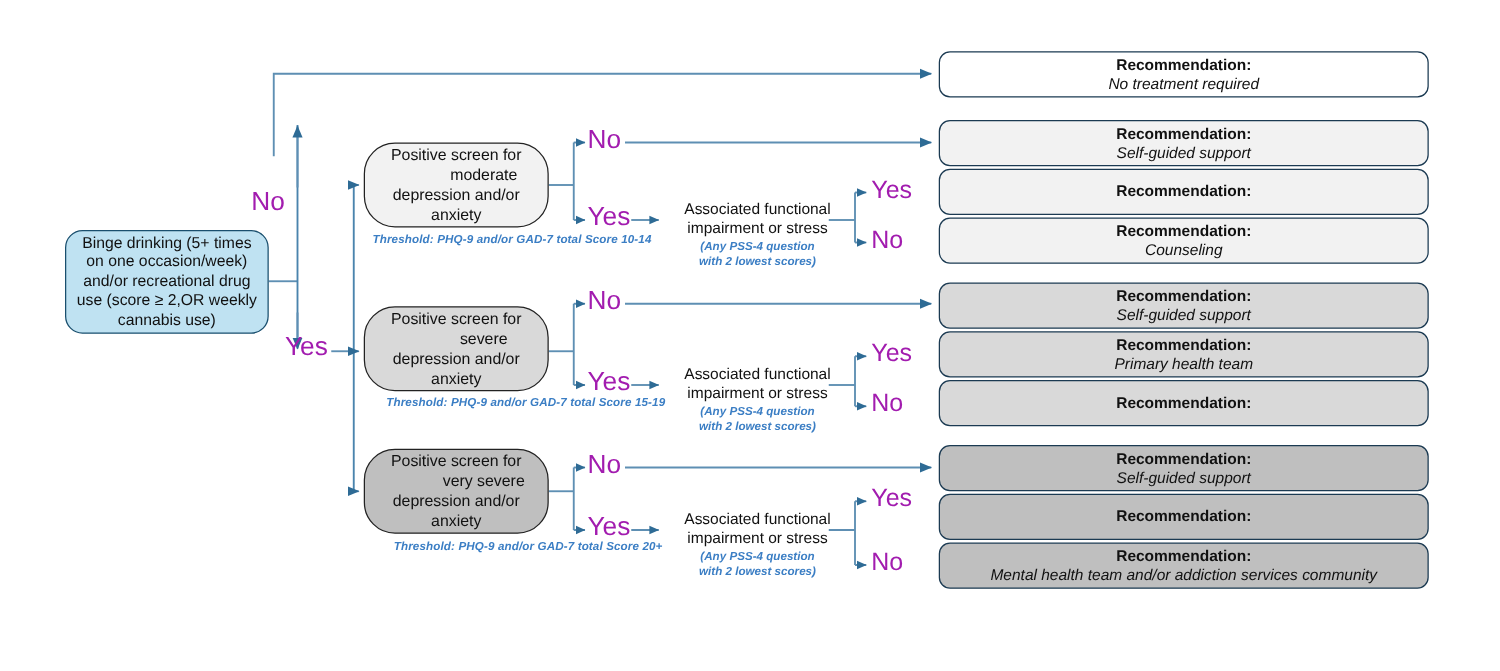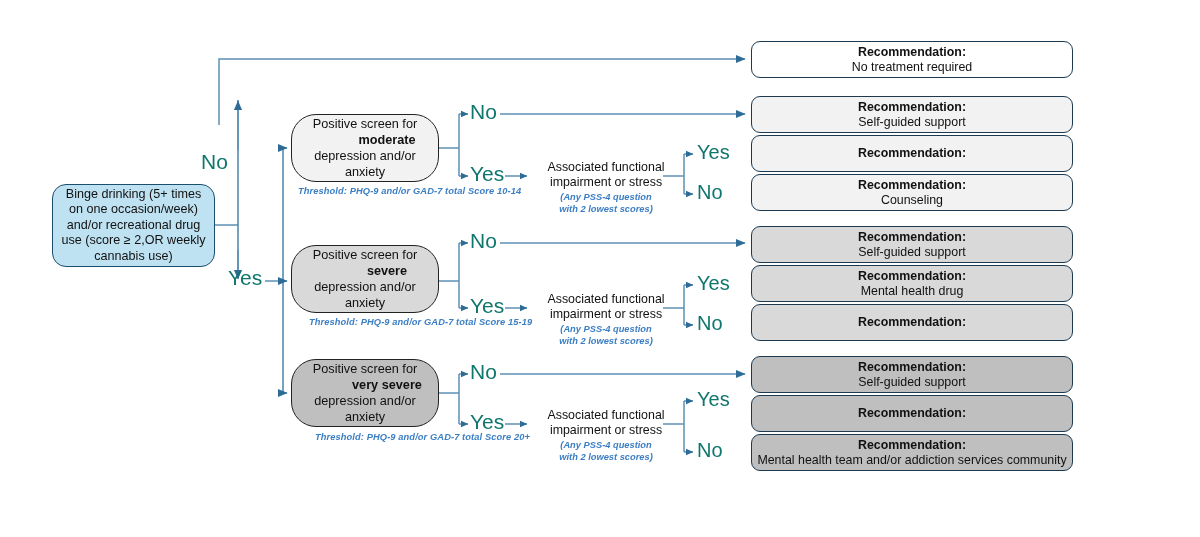--- a/index.html
+++ b/index.html
@@ -26,58 +26,58 @@
     text-align:center;
   }
 
   
   .screen{
     left:291px;width:148px;height:68px;
     border:1.6px solid #222;border-radius:25px;
     font-size:12.7px;line-height:16.2px;color:#111;
     padding:2px 6px;
   }
-  .screen b{font-weight:bold;margin-left:44px;}
+  .screen b{font-weight:normal;margin-left:44px;}
   .screen.s1{top:114px;background:#f2f2f2;}
   .screen.s2{top:245px;background:#d9d9d9;}
   .screen.s3{top:359px;background:#bfbfbf;}
 
   
   .thresh{
     position:absolute;font-size:9.3px;font-style:italic;font-weight:bold;
     color:#3b7ec4;white-space:nowrap;letter-spacing:.1px;
   }
   .thresh.t1{left:298px;top:186px;}
   .thresh.t2{left:309px;top:317px;}
   .thresh.t3{left:315px;top:432px;}
 
   
-  .lbl{position:absolute;font-size:21px;color:#0f766e;white-space:nowrap;}
+  .lbl{position:absolute;font-size:21px;color:#a21caf;white-space:nowrap;}
   .lbl.sm{font-size:20px;}
 
   
   .fn{
     position:absolute;width:150px;text-align:center;
     font-size:12.4px;line-height:15.4px;color:#111;
   }
   .fn .sub{
     display:block;font-size:9.3px;font-style:italic;font-weight:bold;
     color:#3b7ec4;line-height:11.5px;margin-top:1px;
   }
 
   
   .rec{
-    left:751px;width:322px;height:37px;
+    left:751px;width:392px;height:37px;
     border:1.5px solid #1b3a52;border-radius:9px;
     flex-direction:column;gap:0;
     font-size:12.4px;line-height:15px;color:#111;
     padding:0 5px;
   }
   .rec .ttl{font-weight:bold;display:block;}
-  .rec .bdy{display:block;}
+  .rec .bdy{display:block;font-style:italic;}
   .rec.w{background:#ffffff;}
   .rec.g1{background:#f2f2f2;}
   .rec.g2{background:#d9d9d9;}
   .rec.g3{background:#bfbfbf;}
   .rec.tight .bdy{font-size:11.2px;}
 </style>
 </head>
 <body>
 
 <div id="canvas">
@@ -235,21 +235,21 @@
     <span class="ttl">Recommendation:</span>
     <span class="bdy">Counseling</span>
   </div>
 
   <div class="node rec g2" style="top:226px;">
     <span class="ttl">Recommendation:</span>
     <span class="bdy">Self-guided support</span>
   </div>
   <div class="node rec g2" style="top:265px;">
     <span class="ttl">Recommendation:</span>
-    <span class="bdy">Mental health drug</span>
+    <span class="bdy">Primary health team</span>
   </div>
   <div class="node rec g2" style="top:304px;">
     <span class="ttl">Recommendation:</span>
   </div>
 
   <div class="node rec g3" style="top:356px;">
     <span class="ttl">Recommendation:</span>
     <span class="bdy">Self-guided support</span>
   </div>
   <div class="node rec g3 tight" style="top:395px;">

